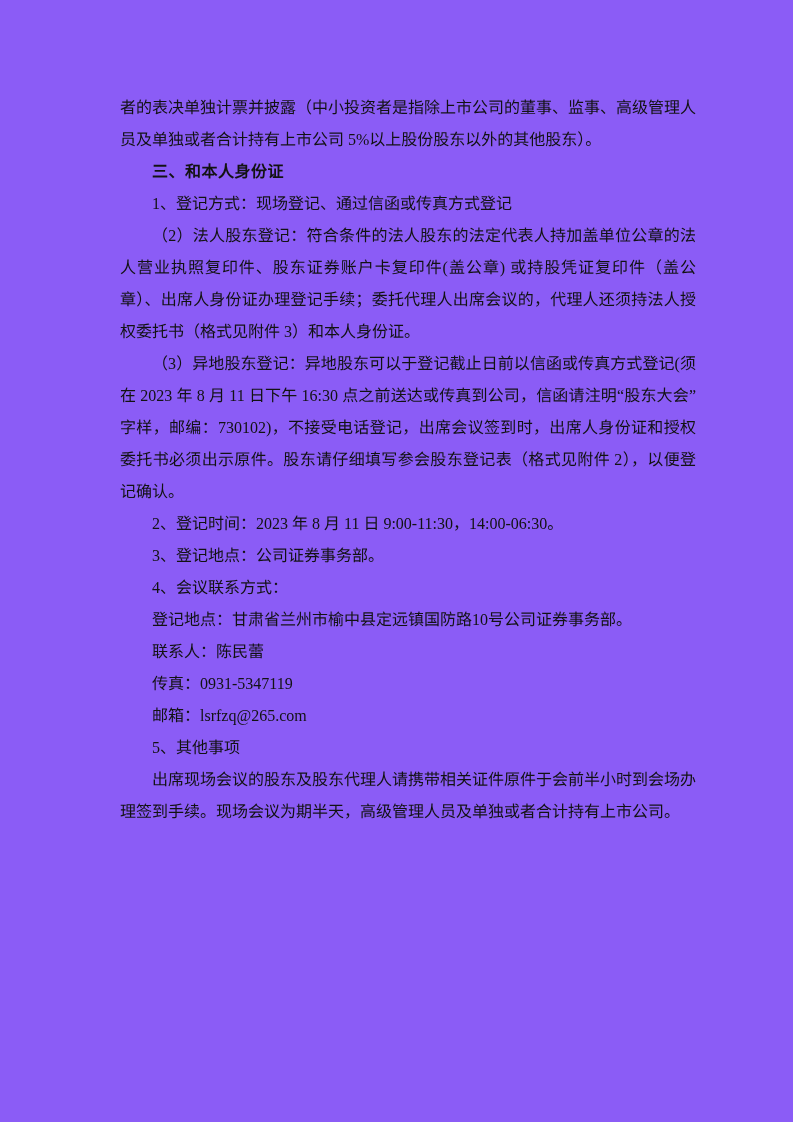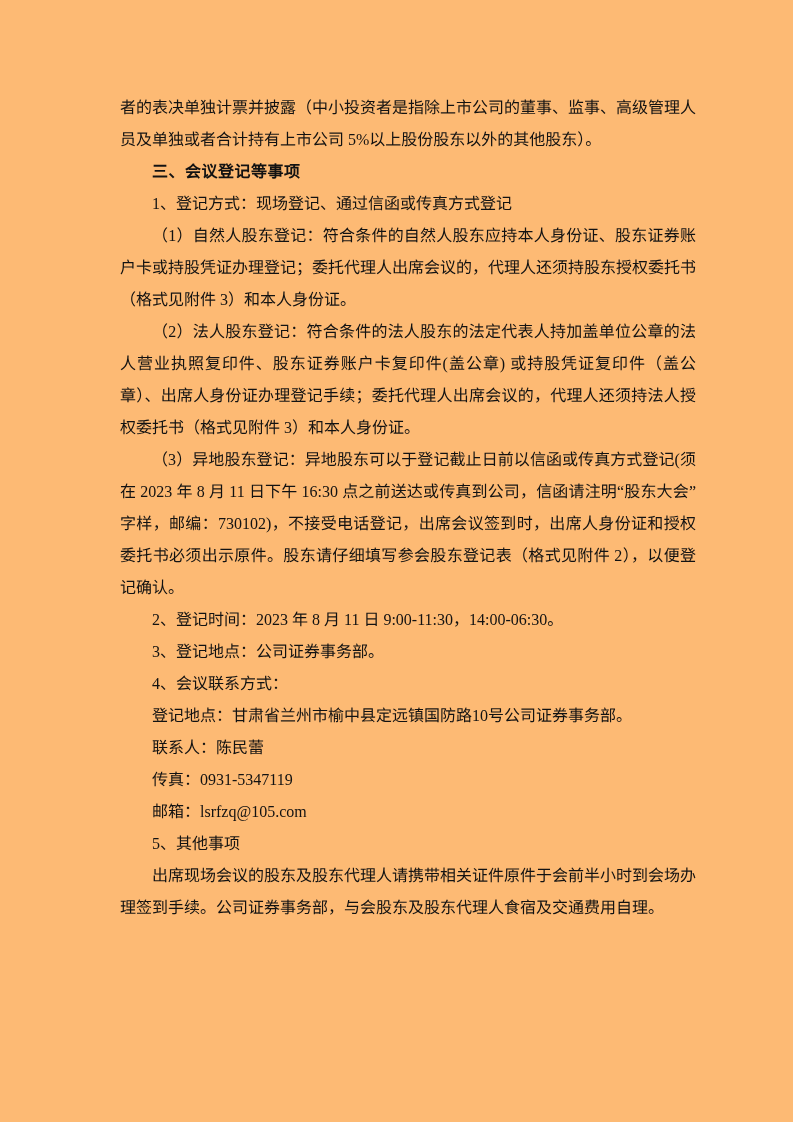--- a/index.html
+++ b/index.html
@@ -4,21 +4,21 @@
 <style>
   html, body {
     margin: 0;
     padding: 0;
     background: #ffffff;
   }
   .page {
     position: relative;
     width: 793px;
     height: 1122px;
-    background: #fdba74;
+    background: #8b5cf6;
     box-sizing: border-box;
     padding: 92px 97px 0 120px;
     font-family: "Liberation Serif", "DejaVu Serif", serif;
     font-size: 16px;
     line-height: 32px;
     color: #121212;
     overflow: hidden;
   }
   .para {
     margin: 0;
@@ -36,27 +36,26 @@
     font-weight: bold;
     font-family: "Liberation Sans", "DejaVu Sans", sans-serif;
     letter-spacing: 0.5px;
   }
 </style>
 </head>
 <body>
 
 <div class="page">
   <p class="para noindent">者的表决单独计票并披露（中小投资者是指除上市公司的董事、监事、高级管理人员及单独或者合计持有上市公司 5%以上股份股东以外的其他股东）。</p>
-  <p class="heading">三、会议登记等事项</p>
+  <p class="heading">三、和本人身份证</p>
   <p class="para">1、登记方式：现场登记、通过信函或传真方式登记</p>
-  <p class="para">（1）自然人股东登记：符合条件的自然人股东应持本人身份证、股东证券账户卡或持股凭证办理登记；委托代理人出席会议的，代理人还须持股东授权委托书（格式见附件 3）和本人身份证。</p>
   <p class="para">（2）法人股东登记：符合条件的法人股东的法定代表人持加盖单位公章的法人营业执照复印件、股东证券账户卡复印件(盖公章) 或持股凭证复印件（盖公章）、出席人身份证办理登记手续；委托代理人出席会议的，代理人还须持法人授权委托书（格式见附件 3）和本人身份证。</p>
   <p class="para">（3）异地股东登记：异地股东可以于登记截止日前以信函或传真方式登记(须在 2023 年 8 月 11 日下午 16:30 点之前送达或传真到公司，信函请注明“股东大会”字样，邮编：730102)，不接受电话登记，出席会议签到时，出席人身份证和授权委托书必须出示原件。股东请仔细填写参会股东登记表（格式见附件 2），以便登记确认。</p>
   <p class="para">2、登记时间：2023 年 8 月 11 日 9:00-11:30，14:00-06:30。</p>
   <p class="para">3、登记地点：公司证券事务部。</p>
   <p class="para">4、会议联系方式：</p>
   <p class="para">登记地点：甘肃省兰州市榆中县定远镇国防路10号公司证券事务部。</p>
   <p class="para">联系人：陈民蕾</p>
   <p class="para">传真：0931-5347119</p>
-  <p class="para">邮箱：lsrfzq@105.com</p>
+  <p class="para">邮箱：lsrfzq@265.com</p>
   <p class="para">5、其他事项</p>
-  <p class="para">出席现场会议的股东及股东代理人请携带相关证件原件于会前半小时到会场办理签到手续。公司证券事务部，与会股东及股东代理人食宿及交通费用自理。</p>
+  <p class="para">出席现场会议的股东及股东代理人请携带相关证件原件于会前半小时到会场办理签到手续。现场会议为期半天，高级管理人员及单独或者合计持有上市公司。</p>
 </div>
 
 </body></html>

